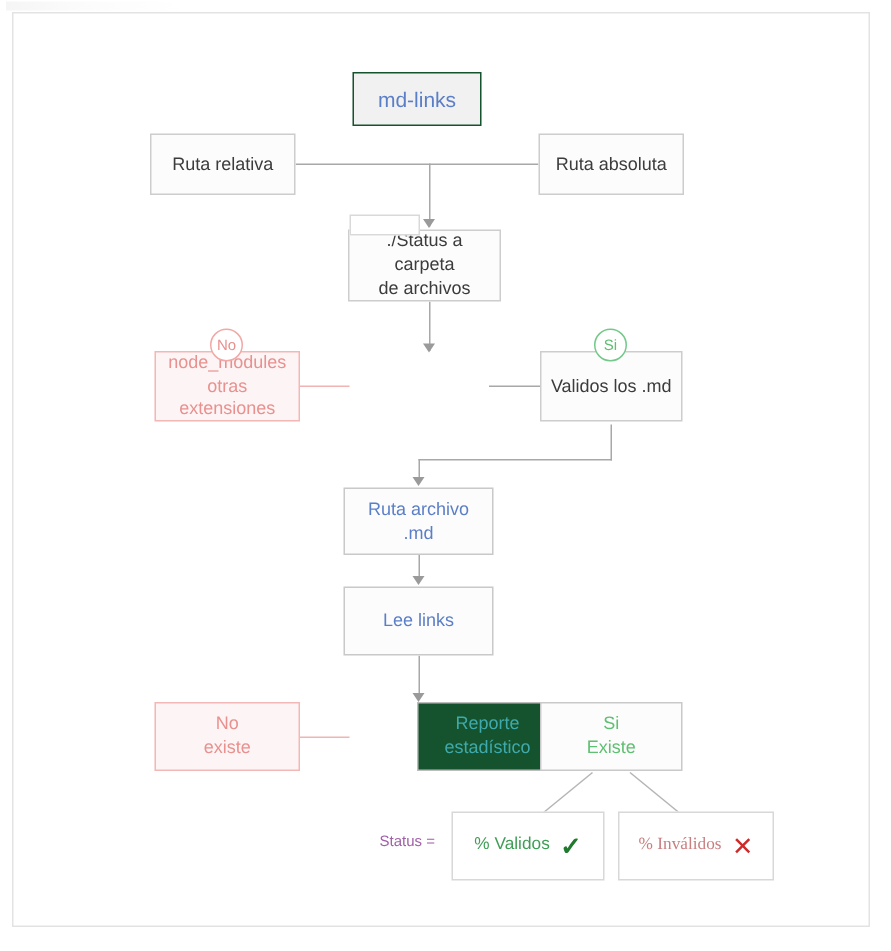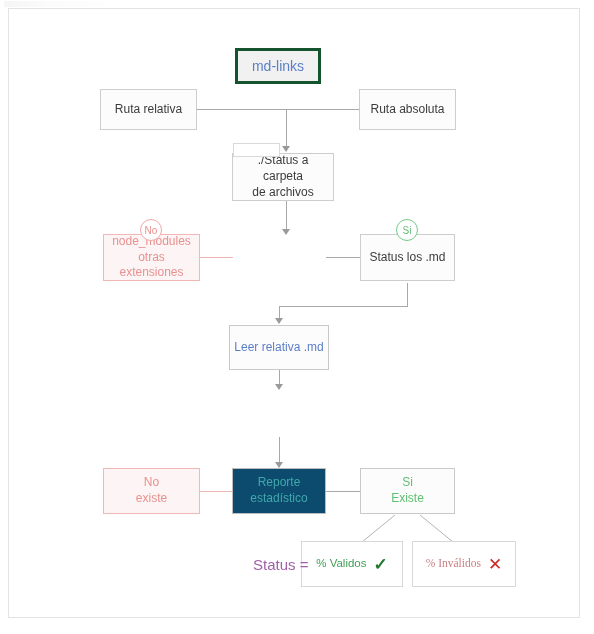--- a/index.html
+++ b/index.html
@@ -56,29 +56,29 @@
     background: #fbfbfb;
     border: 1px solid #c9c9c9;
     z-index: 3;
     padding: 2px 4px;
   }
   .node .lbl { display: block; white-space: pre-line; }
 
   
   .n-title {
     background: #f1f1f1;
-    border: 3px solid #14532d;
+    border: 1px solid #14532d;
     color: #5b7fc7;
     font-size: 14px;
   }
   .n-plain   { color: #3c3c3c; background:#fcfcfc; border-color:#cdcdcd; }
   .n-blue    { color: #5b7fc7; background:#fdfcfd; border-color:#c9c9c9; }
   .n-pink    { color: #e8918f; background:#fdf5f5; border-color:#f2b8b6; }
   .n-green   { color: #5fbf72; background:#fcfcfc; border-color:#c9c9c9; }
-  .n-teal    { color: #3fa9ab; background:#0c4a6e; border-color:#bdbdbd; }
+  .n-teal    { color: #3fa9ab; background:#14532d; border-color:#bdbdbd;margin-left:46px; }
   .n-ghost   { background:#ffffff; border:1px solid #d8d8d8; }
 
   
   .stub {
     position: absolute;
     box-sizing: border-box;
     background: #ffffff;
     border: 1px solid #d9d9d9;
     z-index: 5;
   }
@@ -124,21 +124,21 @@
     position: absolute;
     left: 0; top: 0;
     width: 594px; height: 634px;
     z-index: 1;
     pointer-events: none;
   }
 
   
   .status-label {
     position: absolute;
-    font-size: 15px;
+    font-size: 10px;
     color: #a15fa8;
     z-index: 4;
     white-space: nowrap;
   }
   .chk {
     display: inline-block;
     margin-left: 7px;
     color: #1f7a2e;
     font-size: 17px;
     line-height: 1;
@@ -226,30 +226,33 @@
   <div class="node n-pink" style="left:103px; top:234px; width:97px; height:47px;">
     <span class="lbl">node_modules
 otras extensiones</span>
   </div>
   <div class="badge badge-no" style="left:140px; top:219px;">
     <span>No</span>
   </div>
 
 
   <div class="node n-plain" style="left:360px; top:234px; width:95px; height:47px;">
-    <span class="lbl">Status los .md</span>
+    <span class="lbl">Validos los .md</span>
   </div>
   <div class="badge badge-si" style="left:396px; top:219px;">
     <span>Si</span>
   </div>
 
   <div class="node n-blue" style="left:229px; top:325px; width:100px; height:45px;">
-    <span class="lbl">Leer relativa .md</span>
-  </div>
-
+    <span class="lbl">Ruta archivo .md</span>
+  </div>
+
+  <div class="node n-blue" style="left:229px; top:391px; width:100px; height:46px;">
+    <span class="lbl">Lee links</span>
+  </div>
 
   <div class="node n-pink" style="left:103px; top:468px; width:97px; height:46px;">
     <span class="lbl">No
 existe</span>
   </div>
 
   <div class="node n-teal" style="left:232px; top:468px; width:94px; height:46px;">
     <span class="lbl">Reporte
 estadístico</span>
   </div>

